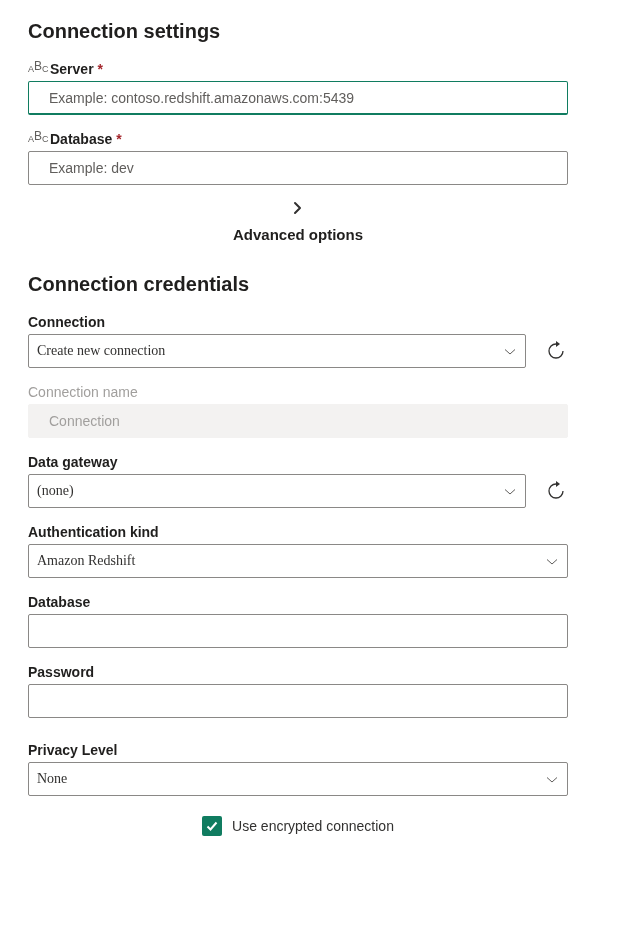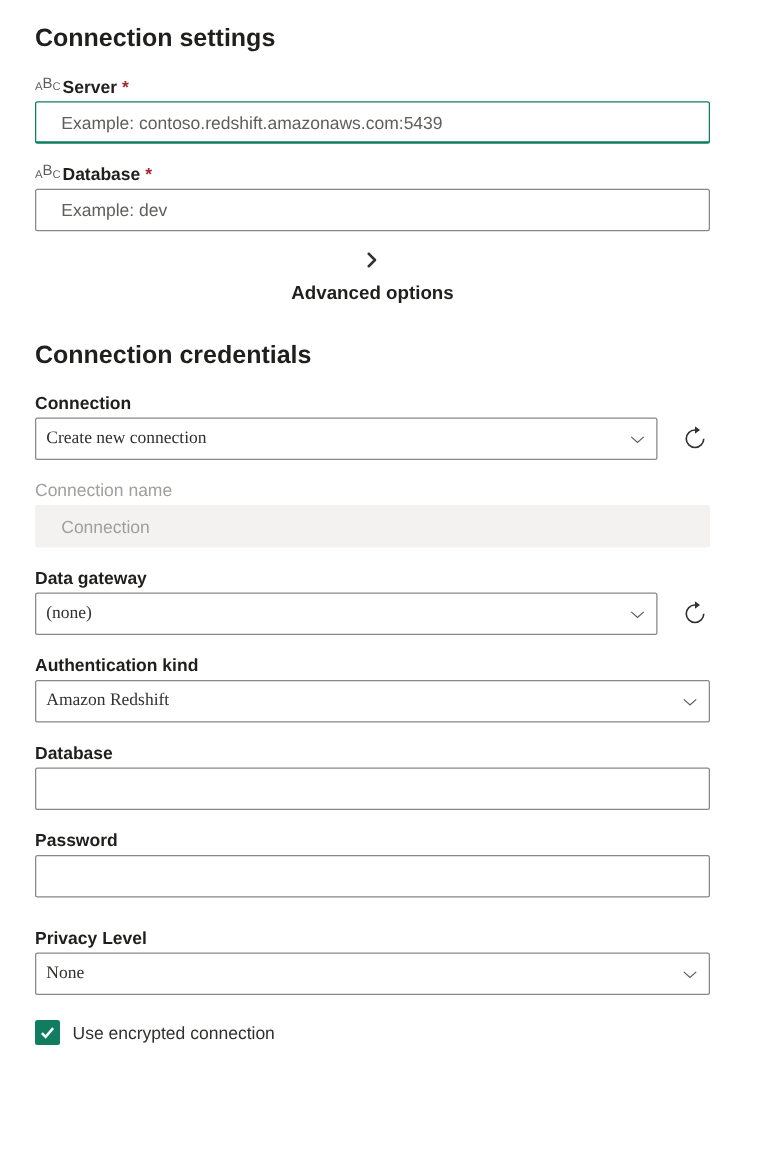--- a/index.html
+++ b/index.html
@@ -140,20 +140,21 @@
       display: flex;
       align-items: center;
       justify-content: center;
       cursor: pointer;
     }
     .checkbox-row {
       display: flex;
       align-items: center;
       gap: 10px;
       margin-top: 20px;
+      justify-content: center;
     }
     .checkbox-box {
       width: 20px;
       height: 20px;
       border-radius: 2px;
       display: flex;
       align-items: center;
       justify-content: center;
       cursor: pointer;
     }

